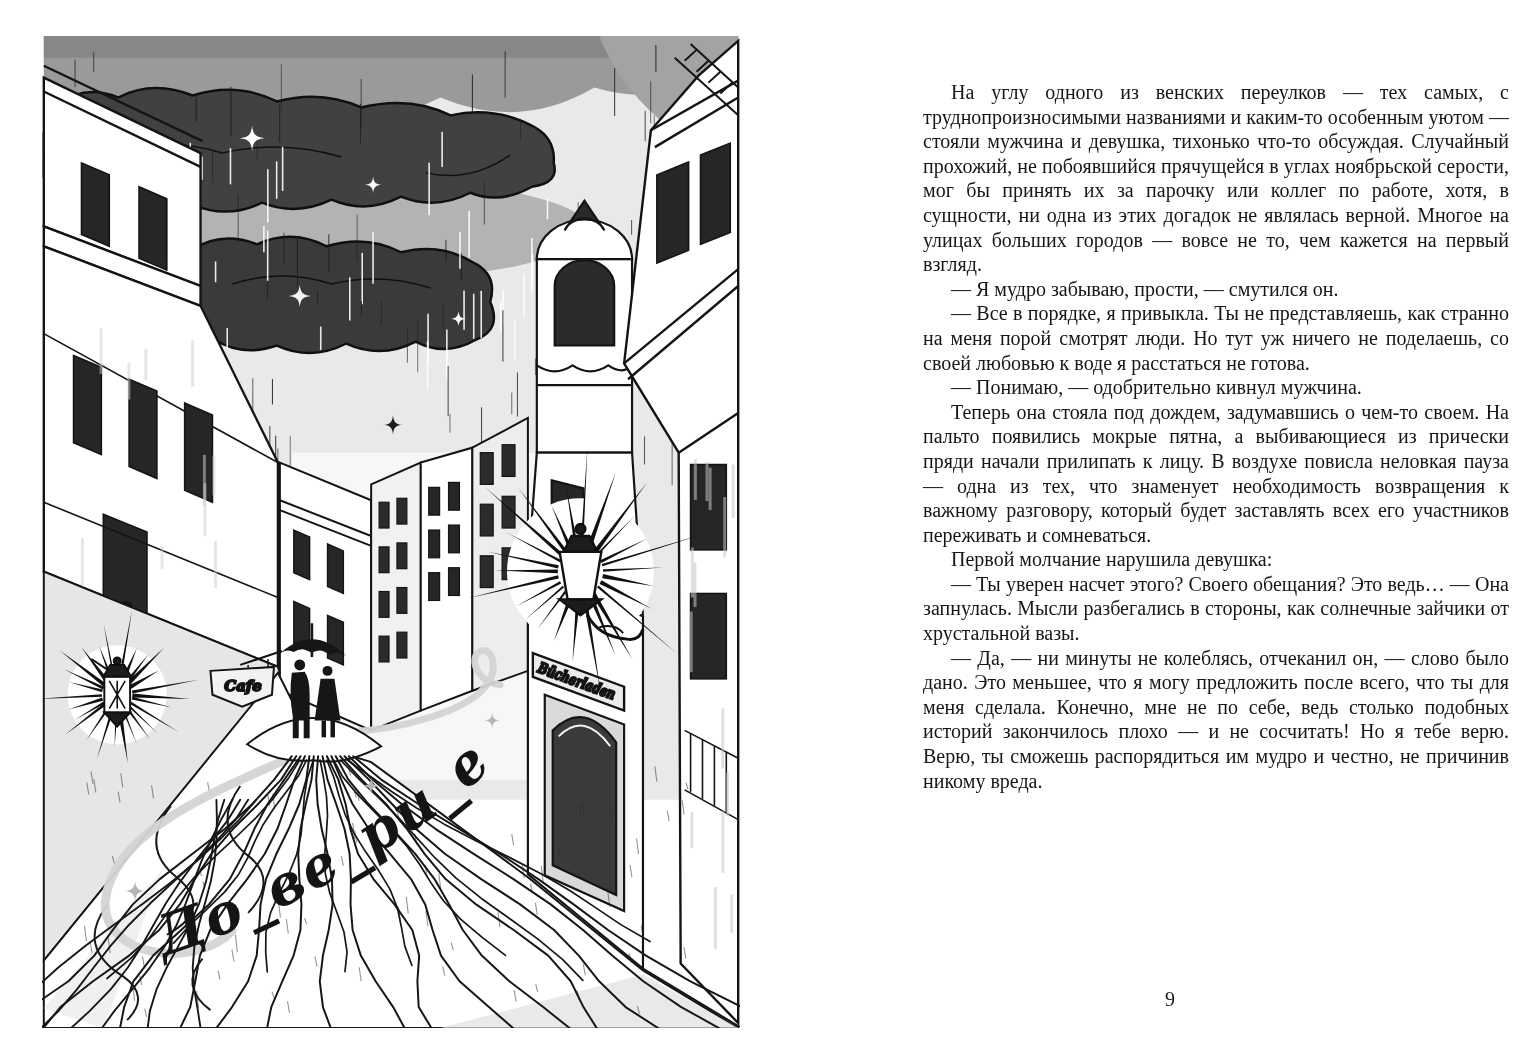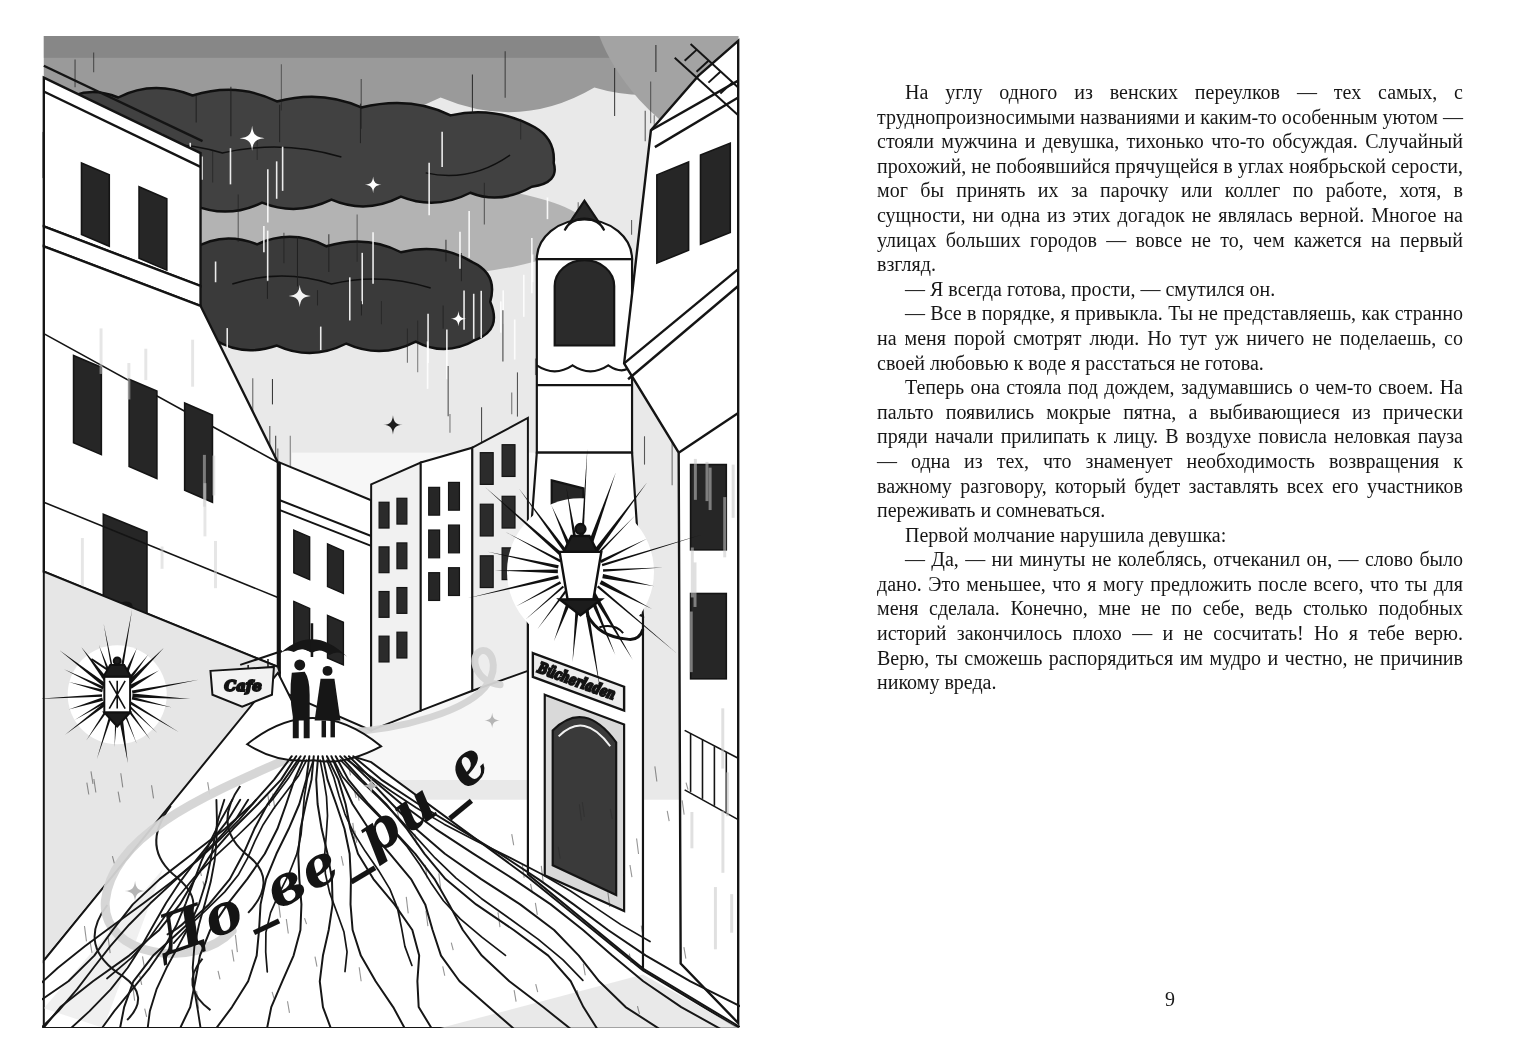--- a/index.html
+++ b/index.html
@@ -2,21 +2,21 @@
 <html lang="ru"><head>
 <meta charset="utf-8">
 <style>
   html,body{margin:0;padding:0;}
   body{
     width:1522px;height:1045px;position:relative;background:#ffffff;
     font-family:"Liberation Serif","DejaVu Serif",serif;color:#151515;overflow:hidden;
   }
   .illustration{position:absolute;left:42px;top:36px;width:698px;height:992px;margin:0;}
   .illustration svg{width:100%;height:100%;display:block;}
-  .text-page{position:absolute;left:877px;top:80px;width:586px;}
+  .text-page{position:absolute;left:923px;top:80px;width:586px;}
   .text-page p{
     margin:0;font-size:20px;line-height:24.6px;text-align:justify;
     text-indent:28px;color:#161616;
   }
   .page-number{
     position:absolute;left:877px;top:988px;width:586px;text-align:center;
     font-size:20px;color:#1a1a1a;
   }
   .sign-text{font-family:"DejaVu Serif",serif;font-style:italic;font-weight:bold;fill:#101010;}
   .lettering{font-family:"DejaVu Serif",serif;font-style:italic;font-weight:bold;fill:#141414;}
@@ -596,21 +596,23 @@
       <g fill="#b5b5b5">
         <use href="#spark" transform="translate(92,862) scale(0.75)"></use>
         <use href="#spark" transform="translate(330,756) scale(0.6)"></use>
         <use href="#spark" transform="translate(452,690) scale(0.55)"></use>
       </g>
     </svg>
   </figure>
 
   <main class="text-page">
     <p>На углу одного из венских переулков — тех самых, с труднопроизносимыми названиями и каким-то особенным уютом — стояли мужчина и девушка, тихонько что-то обсуждая. Случайный прохожий, не побоявшийся прячущейся в углах ноябрьской серости, мог бы принять их за парочку или коллег по работе, хотя, в сущности, ни одна из этих догадок не являлась верной. Многое на улицах больших городов — вовсе не то, чем кажется на первый взгляд.</p>
-    <p>— Я всегда готова, прости, — смутился он.</p>
+    <p>— Я мудро забываю, прости, — смутился он.</p>
     <p>— Все в порядке, я привыкла. Ты не представляешь, как странно на меня порой смотрят люди. Но тут уж ничего не поделаешь, со своей любовью к воде я расстаться не готова.</p>
+    <p>— Понимаю, — одобрительно кивнул мужчина.</p>
     <p>Теперь она стояла под дождем, задумавшись о чем-то своем. На пальто появились мокрые пятна, а выбивающиеся из прически пряди начали прилипать к лицу. В воздухе повисла неловкая пауза — одна из тех, что знаменует необходимость возвращения к важному разговору, который будет заставлять всех его участников переживать и сомневаться.</p>
     <p>Первой молчание нарушила девушка:</p>
+    <p>— Ты уверен насчет этого? Своего обещания? Это ведь… — Она запнулась. Мысли разбегались в стороны, как солнечные зайчики от хрустальной вазы.</p>
     <p>— Да, — ни минуты не колеблясь, отчеканил он, — слово было дано. Это меньшее, что я могу предложить после всего, что ты для меня сделала. Конечно, мне не по себе, ведь столько подобных историй закончилось плохо — и не сосчитать! Но я тебе верю. Верю, ты сможешь распорядиться им мудро и честно, не причинив никому вреда.</p>
   </main>
 
   <div class="page-number">9</div>
 </div>
 
 </body></html>

